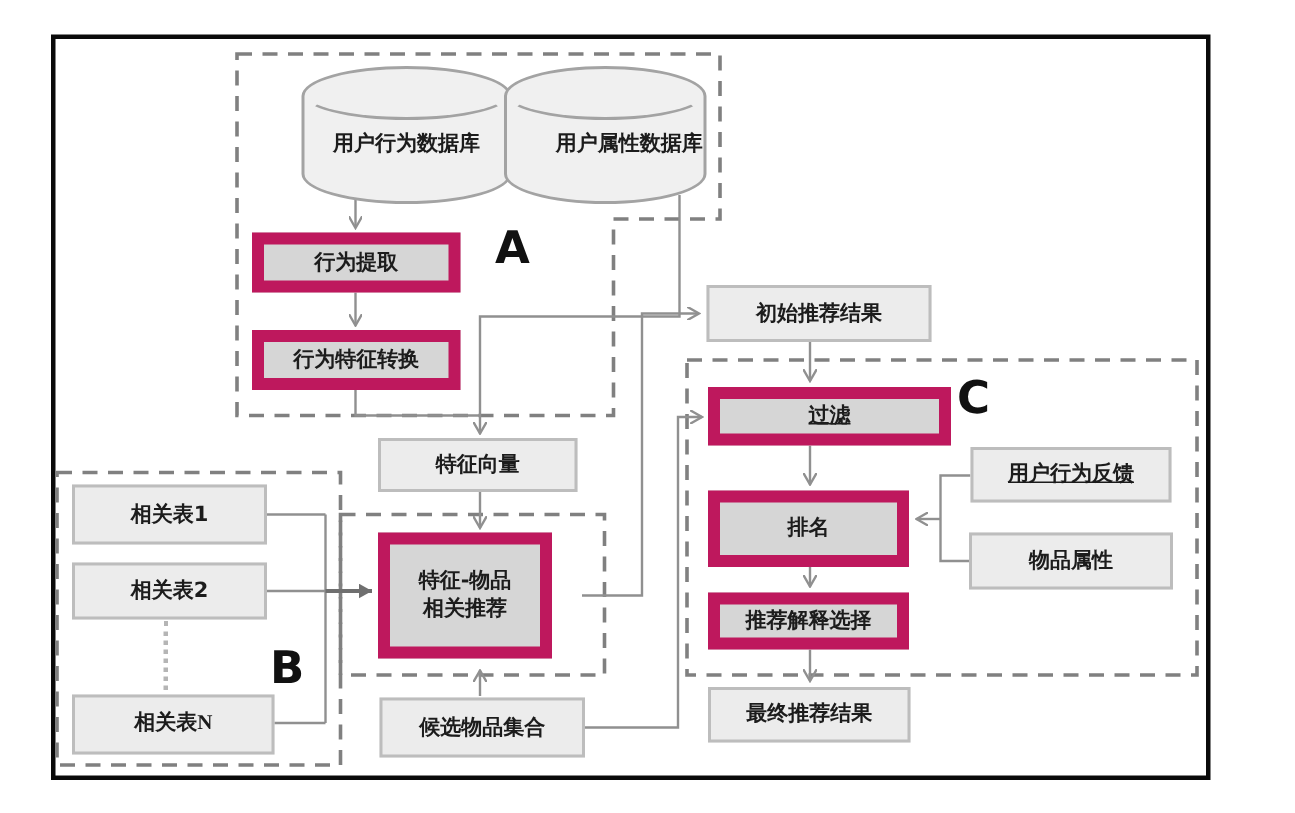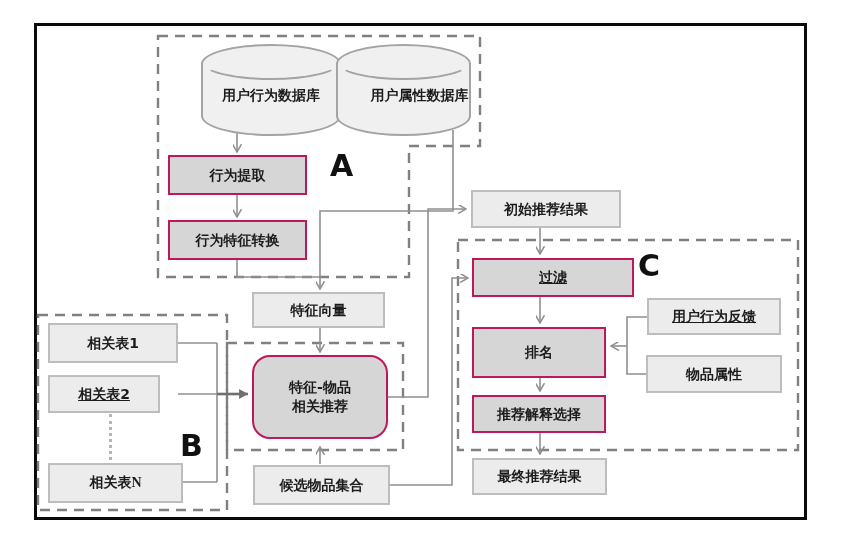--- a/index.html
+++ b/index.html
@@ -10,21 +10,21 @@
   #frame{
     position:absolute;left:34px;top:23px;width:773px;height:497px;
     border:3px solid #0a0a0a;box-sizing:border-box;z-index:0;
   }
   #wires{position:absolute;left:0;top:0;width:863px;height:542px;z-index:1;}
   .node{
     position:absolute;z-index:2;display:flex;align-items:center;justify-content:center;
     box-sizing:border-box;font-size:14px;font-weight:bold;text-align:center;
     line-height:1.35;white-space:pre-line;
   }
-  .dark{background:#d6d6d6;border:2px solid #be185d;}
+  .dark{background:#d6d6d6;border:8px solid #be185d;}
   .light{background:#ececec;border:2px solid #bdbdbd;}
   .cyl{
     position:absolute;z-index:2;box-sizing:border-box;background:#f0f0f0;
     border:2px solid #a3a3a3;border-radius:50% / 20px;
     display:flex;align-items:center;justify-content:center;
     font-size:14px;font-weight:bold;text-align:center;
   }
   .cyl-rim{
     position:absolute;left:-2px;right:-2px;top:-2px;height:36px;
     border:2px solid transparent;border-bottom:2px solid #a3a3a3;
@@ -92,26 +92,26 @@
   </div>
   <div class="cyl" style="left:336px;top:44px;width:135px;height:92px;padding-left:32px;">
     <span class="cyl-rim"></span>
     <span class="cyl-label">用户属性数据库</span>
   </div>
 
   <div class="node dark" style="left:168px;top:155px;width:139px;height:40px;">行为提取</div>
   <div class="node dark" style="left:168px;top:220px;width:139px;height:40px;">行为特征转换</div>
 
   <div class="node light" style="left:252px;top:292px;width:133px;height:36px;">特征向量</div>
-  <div class="node dark" style="left:252px;top:355px;width:136px;height:84px;border-radius:18px;">特征-物品
+  <div class="node dark" style="left:252px;top:355px;width:116px;height:84px;">特征-物品
 相关推荐</div>
   <div class="node light" style="left:253px;top:465px;width:137px;height:40px;">候选物品集合</div>
 
   <div class="node light" style="left:48px;top:323px;width:130px;height:40px;">相关表1</div>
-  <div class="node light" style="left:48px;top:375px;width:112px;height:38px;text-decoration:underline;">相关表2</div>
+  <div class="node light" style="left:48px;top:375px;width:130px;height:38px;">相关表2</div>
   <div class="dots" style="left:109px;top:414px;"></div>
   <div class="node light" style="left:48px;top:463px;width:135px;height:40px;font-family:Liberation Serif, serif;">相关表N</div>
 
   <div class="node light" style="left:471px;top:190px;width:150px;height:38px;">初始推荐结果</div>
   <div class="node dark" style="left:472px;top:258px;width:162px;height:39px;text-decoration:underline;">过滤</div>
   <div class="node dark" style="left:472px;top:327px;width:134px;height:51px;">排名</div>
   <div class="node dark" style="left:472px;top:395px;width:134px;height:38px;">推荐解释选择</div>
   <div class="node light" style="left:472px;top:458px;width:135px;height:37px;">最终推荐结果</div>
 
   <div class="node light" style="left:647px;top:298px;width:134px;height:37px;text-decoration:underline;">用户行为反馈</div>

